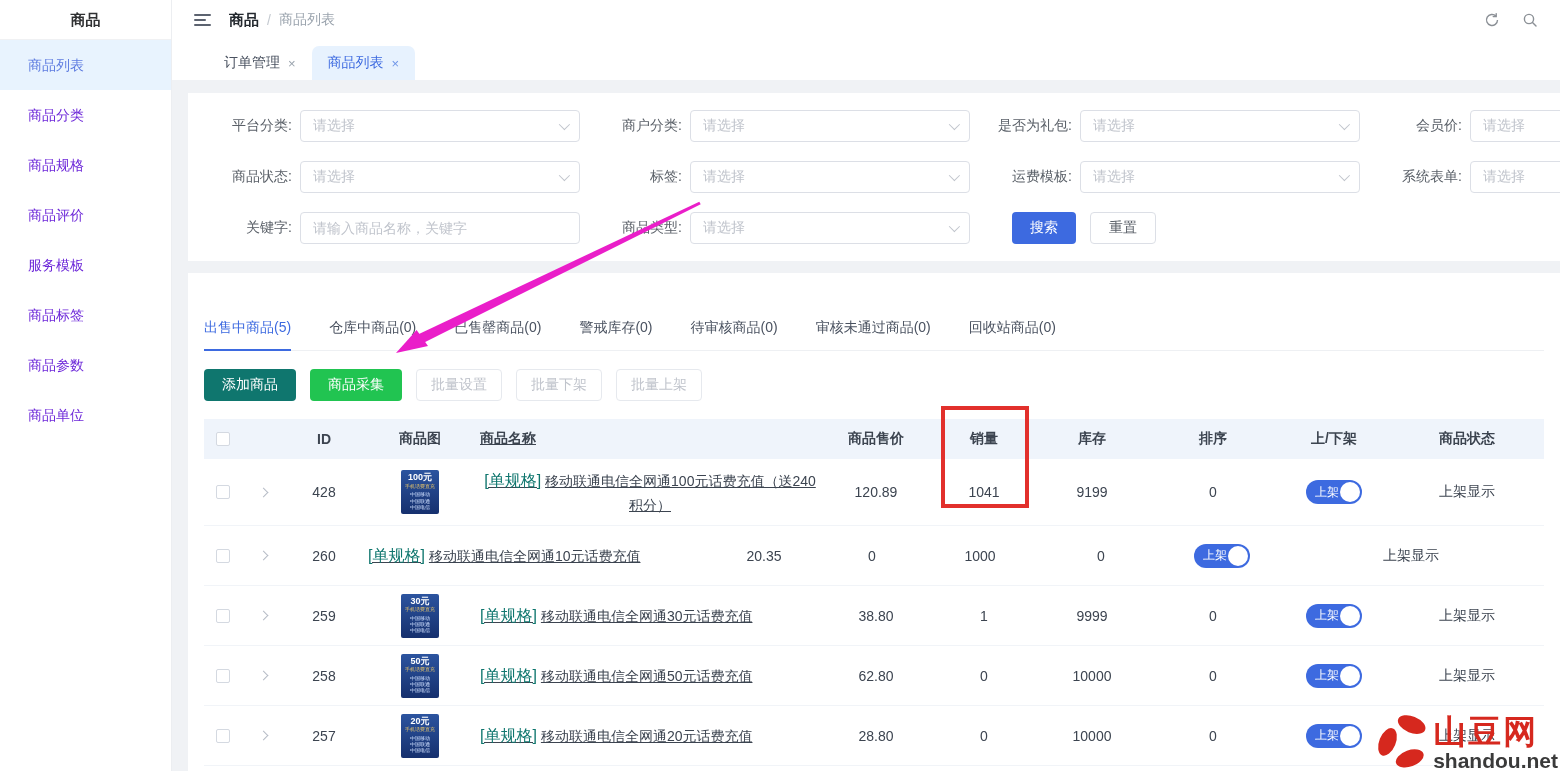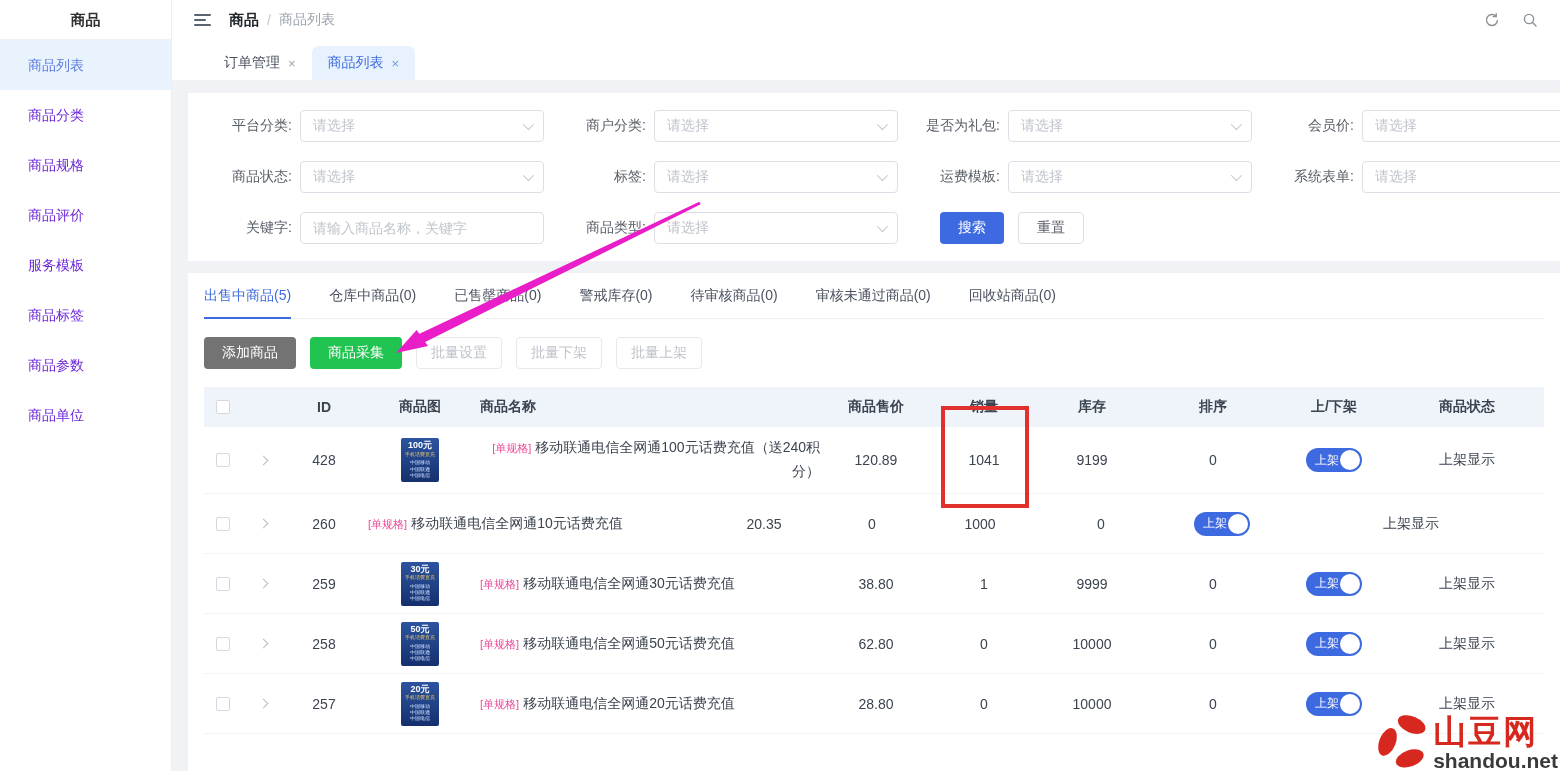--- a/index.html
+++ b/index.html
@@ -34,54 +34,54 @@
 
   .scroll { flex:1; padding-top:13px; overflow:hidden; display:flex; flex-direction:column; }
   .card { background:#fff; border-radius:0; margin-left:16px; }
 
   
   .filter-card { padding:17px 0 17px 24px; flex:none; }
   .frow { display:flex; align-items:center; margin-bottom:19px; flex-wrap:nowrap; }
   .frow:last-child { margin-bottom:0;margin-top:13px; }
   .ffield { display:flex; align-items:center; margin-right:22px; flex:none; }
   .flabel { width:80px; text-align:right; margin-right:8px; color:#5a6068; font-size:14px; flex:none; }
-  .fselect, .finput { width:244px; height:32px; border:1px solid #dcdfe6; border-radius:4px; background:#fff; display:flex; align-items:center; padding:0 12px; flex:none; }
+  .fselect, .finput { width:280px; height:32px; border:1px solid #dcdfe6; border-radius:4px; background:#fff; display:flex; align-items:center; padding:0 12px; flex:none; }
   .fselect { cursor:pointer; justify-content:space-between; }
   .fselect .ph, .finput::placeholder { color:#c0c4cc; font-size:14px; }
   .finput { font-size:14px; color:#303133; outline:none; }
   .chev { width:8px; height:8px; border-right:1.5px solid #c0c4cc; border-bottom:1.5px solid #c0c4cc; transform:rotate(45deg) translateY(-2px); flex:none; }
   .btn { height:32px; border-radius:4px; font-size:14px; cursor:pointer; border:none; padding:0 18px; }
   .btn-search { background:#3d6ae0; color:#fff; margin-left:20px; }
   .btn-reset { background:#fff; color:#5a6068; border:1px solid #dcdfe6; margin-left:14px; }
 
   
-  .table-card { margin-top:12px; flex:1; padding:14px 16px 0 16px; display:flex; flex-direction:column; }
+  .table-card { margin-top:12px; flex:1; padding:46px 16px 0 16px; display:flex; flex-direction:column; }
   .ptabs { display:flex; border-bottom:1px solid #eef0f3; padding-bottom:13px; }
   .ptab { margin-right:38px; font-size:14px; color:#4a5260; cursor:pointer; position:relative; }
   .ptab.active { color:#3d6ae0; }
   .ptab.active::after { content:""; position:absolute; left:0; right:0; bottom:-14px; height:2px; background:#3d6ae0; }
 
   .toolbar { display:flex; margin-top:18px; gap:14px; }
-  .btn-add { background:#737373; color:#fff; }
+  .btn-add { background:#0f766e; color:#fff; }
   .btn-collect { background:#21c451; color:#fff; }
   .btn-dis { background:#fff; color:#c0c4cc; border:1px solid #e6e9ee; cursor:not-allowed; padding:0 14px; }
 
   .tbl { margin-top:18px; width:100%; }
   .thead, .trow { display:flex; align-items:center; }
   .thead { background:#eff4fb; height:40px; font-weight:bold; font-size:13px; color:#2f3540; }
   .trow { border-bottom:1px solid #f1f4f8; min-height:60px; }
   .trow.tall { min-height:67px; }
   .td { flex:none; display:flex; align-items:center; justify-content:center; text-align:center; font-size:14px; color:#3c4450; }
   .c-ck{width:38px;} .c-exp{width:42px;} .c-id{width:80px;} .c-img{width:112px;}
-  .c-name{width:344px; justify-content:flex-start; text-align:right; padding-left:4px; line-height:1.7;}
+  .c-name{width:344px; justify-content:flex-start; text-align:center; padding-left:4px; line-height:1.7;text-decoration:underline;}
   .c-price{width:112px;} .c-sales{width:104px;} .c-stock{width:112px;} .c-sort{width:130px;} .c-shelf{width:112px;}
   .c-status{flex:1;}
   .cb { width:14px; height:14px; border:1px solid #d4d9e1; border-radius:2px; background:#fff; cursor:pointer; display:block; }
   .expchev { width:7px; height:7px; border-top:1.5px solid #b6bcc6; border-right:1.5px solid #b6bcc6; transform:rotate(45deg); cursor:pointer; display:block; }
-  .spec-tag { color:#ec4899; margin-right:4px; font-size:11px; }
+  .spec-tag { color:#0f766e; margin-right:4px; font-size:16px; }
   .thumb { width:38px; height:44px; border-radius:2px; background:linear-gradient(180deg,#2c549f 0%,#16306e 100%); display:flex; flex-direction:column; align-items:center; justify-content:flex-start; padding-top:3px; overflow:hidden; }
   .t-denom { color:#fff; font-weight:bold; font-size:9px; line-height:1.1; }
   .t-sub { color:#e8c66a; font-size:5px; line-height:1.3; }
   .t-car { color:#cfe0ff; font-size:5px; line-height:1.25; white-space:pre-line; margin-top:2px; }
   .toggle { width:56px; height:24px; border-radius:12px; background:#3d6ae0; display:flex; align-items:center; cursor:pointer; padding-left:9px; position:relative; }
   .toggle span { color:#fff; font-size:12px; }
   .knob { position:absolute; right:2px; width:20px; height:20px; border-radius:50%; background:#fff; }
 
   
   .red-box { position:absolute; left:941px; top:406px; width:88px; height:102px; border:4px solid #e2302c; z-index:60; pointer-events:none; }

